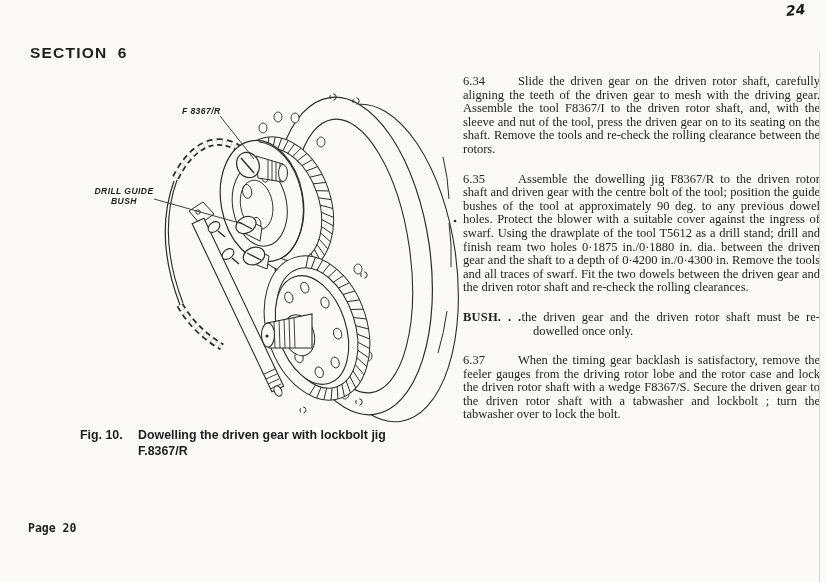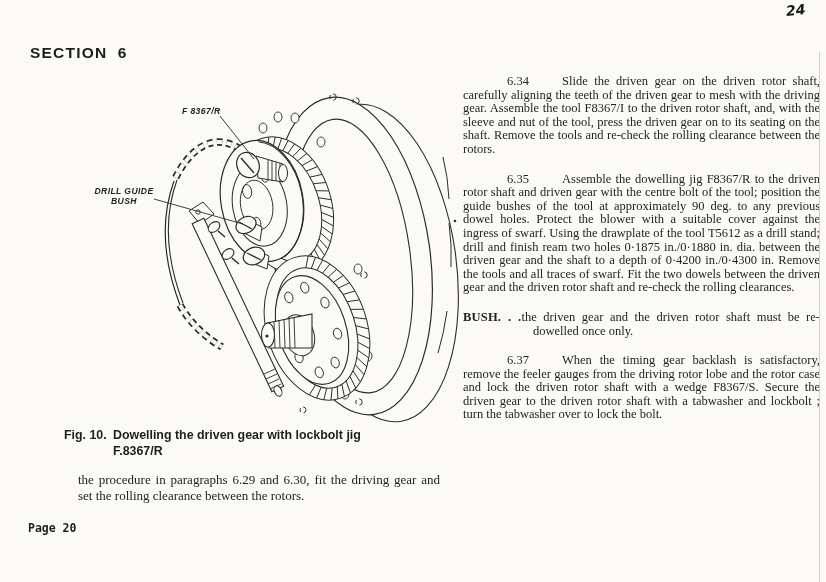--- a/index.html
+++ b/index.html
@@ -18,35 +18,35 @@
     position:absolute;left:786px;top:2px;
     font-family:"DejaVu Sans",sans-serif;font-style:italic;font-weight:700;
     font-size:14px;color:#1a1a1a;transform:rotate(-6deg);
   }
   .figure{position:absolute;left:62px;top:53px;width:400px;height:374px;font-style:italic;}
   .fig-label{
     font-family:"Liberation Sans",sans-serif;font-weight:700;font-size:8.6px;
     letter-spacing:.4px;fill:#222;
   }
   .caption{
-    position:absolute;left:64px;top:428px;width:360px;display:flex;gap:0;
+    position:absolute;left:80px;top:428px;width:360px;display:flex;gap:9px;
     font-family:"Liberation Sans",sans-serif;font-weight:700;font-size:12.4px;line-height:1.28;color:#1e1e1e;
   }
   .caption .cap-prefix{flex:0 0 49px;}
   .left-body{
     position:absolute;left:78px;top:472px;width:362px;
     font-size:13px;line-height:1.2;text-align:justify;margin:0;
   }
   .footer{
     position:absolute;left:28px;top:521px;
     font-family:"DejaVu Sans Mono",monospace;font-size:11.5px;color:#1f1f1f;font-weight:bold;
   }
   .right-col{position:absolute;left:463px;top:75px;width:357px;font-size:12.5px;line-height:13.6px;}
   .right-col p{margin:0 0 16px 0;text-align:justify;}
-  .pnum{display:inline-block;width:55px;margin-left:44px;}
+  .pnum{display:inline-block;width:55px;}
   .note-p{padding-left:70px;text-indent:-70px;}
   .note-label{font-weight:700;letter-spacing:.2px;}
   svg .ink{stroke:#2b2b2b;fill:none;}
 </style>
 </head>
 <body>
 
 <div class="page">
 
   <div class="section-header">SECTION 6</div>
@@ -252,21 +252,20 @@
       <text class="fig-label" x="62" y="141" text-anchor="middle">DRILL GUIDE</text>
       <text class="fig-label" x="62" y="151" text-anchor="middle">BUSH</text>
     </svg>
   </div>
 
   <div class="caption">
     <span class="cap-prefix">Fig. 10.</span>
     <span class="cap-body"><span>Dowelling the driven gear with lockbolt jig</span><br><span>F.8367/R</span></span>
   </div>
 
-  <p class="left-body">the procedure in paragraphs 6.29 and 6.30, fit the driving gear and set the rolling clearance between the rotors.</p>
 
   <div class="footer">Page 20</div>
 
   <div class="right-col">
     <p><span class="pnum">6.34</span><span>Slide the driven gear on the driven rotor shaft, carefully aligning the teeth of the driven gear to mesh with the driving gear. Assemble the tool F8367/I to the driven rotor shaft, and, with the sleeve and nut of the tool, press the driven gear on to its seating on the shaft. Remove the tools and re-check the rolling clearance between the rotors.</span></p>
     <p><span class="pnum">6.35</span><span>Assemble the dowelling jig F8367/R to the driven rotor shaft and driven gear with the centre bolt of the tool; position the guide bushes of the tool at approximately 90 deg. to any previous dowel holes. Protect the blower with a suitable cover against the ingress of swarf. Using the drawplate of the tool T5612 as a drill stand; drill and finish ream two holes 0·1875 in./0·1880 in. dia. between the driven gear and the shaft to a depth of 0·4200 in./0·4300 in. Remove the tools and all traces of swarf. Fit the two dowels between the driven gear and the driven rotor shaft and re-check the rolling clearances.</span></p>
     <p class="note-p"><span class="note-label">BUSH. . .</span><span>the driven gear and the driven rotor shaft must be re-dowelled once only.</span></p>
     <p><span class="pnum">6.37</span><span>When the timing gear backlash is satisfactory, remove the feeler gauges from the driving rotor lobe and the rotor case and lock the driven rotor shaft with a wedge F8367/S. Secure the driven gear to the driven rotor shaft with a tabwasher and lockbolt ; turn the tabwasher over to lock the bolt.</span></p>
   </div>
 

